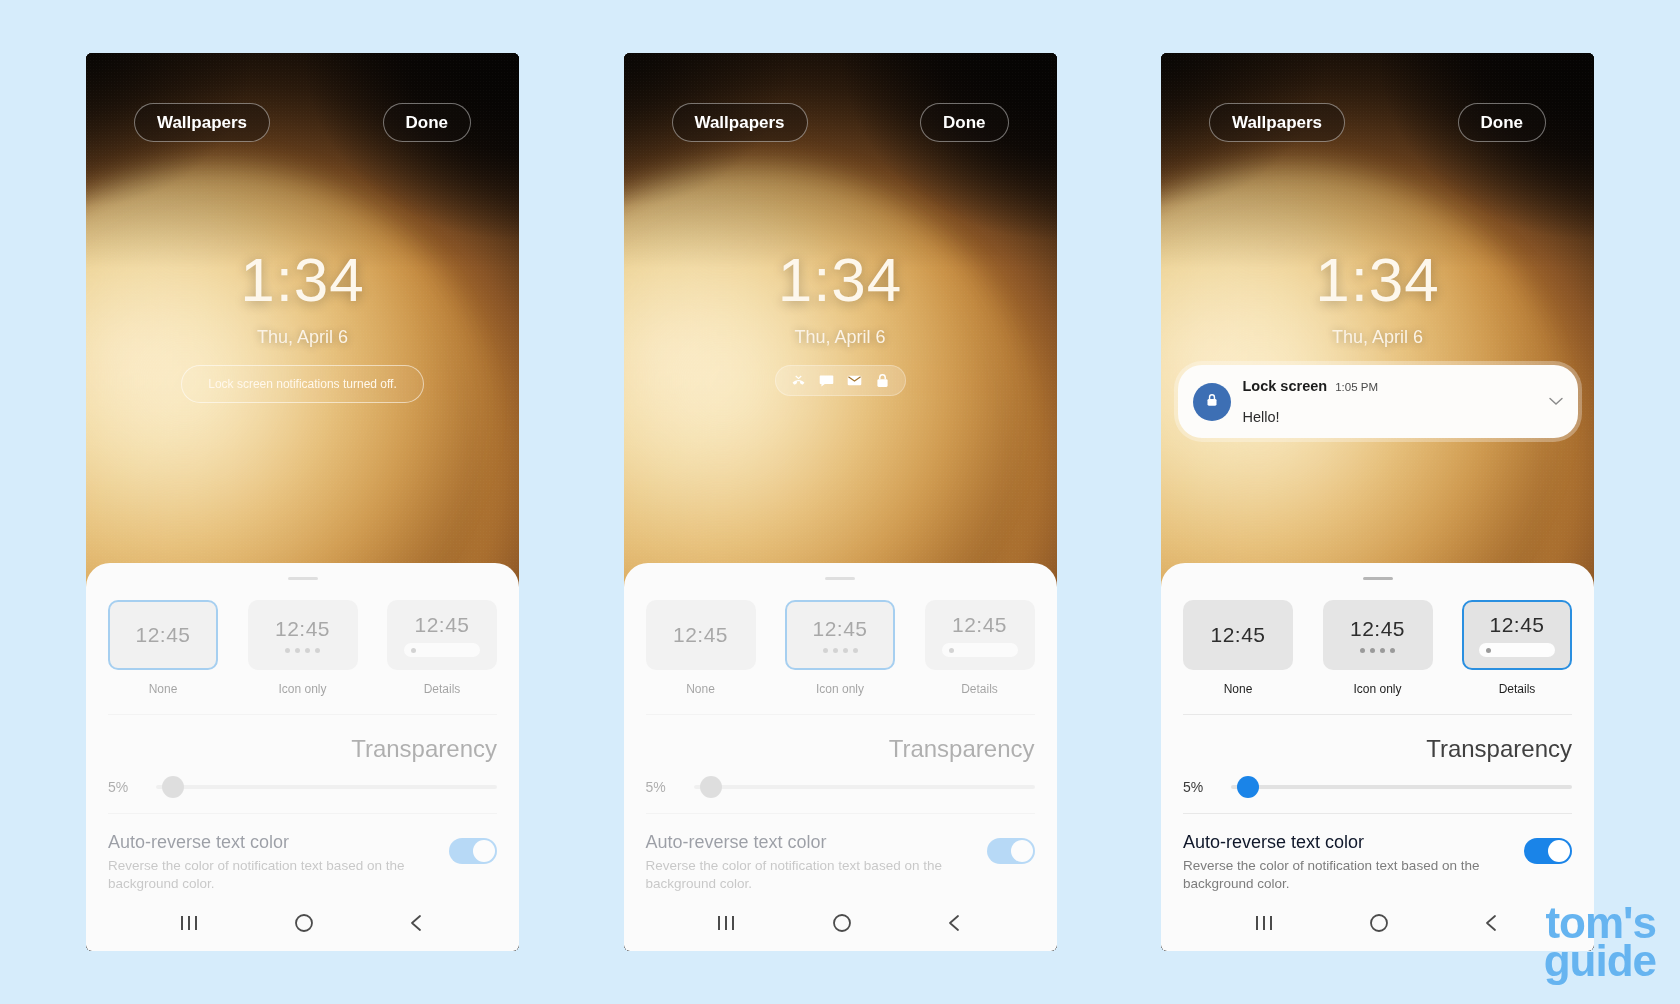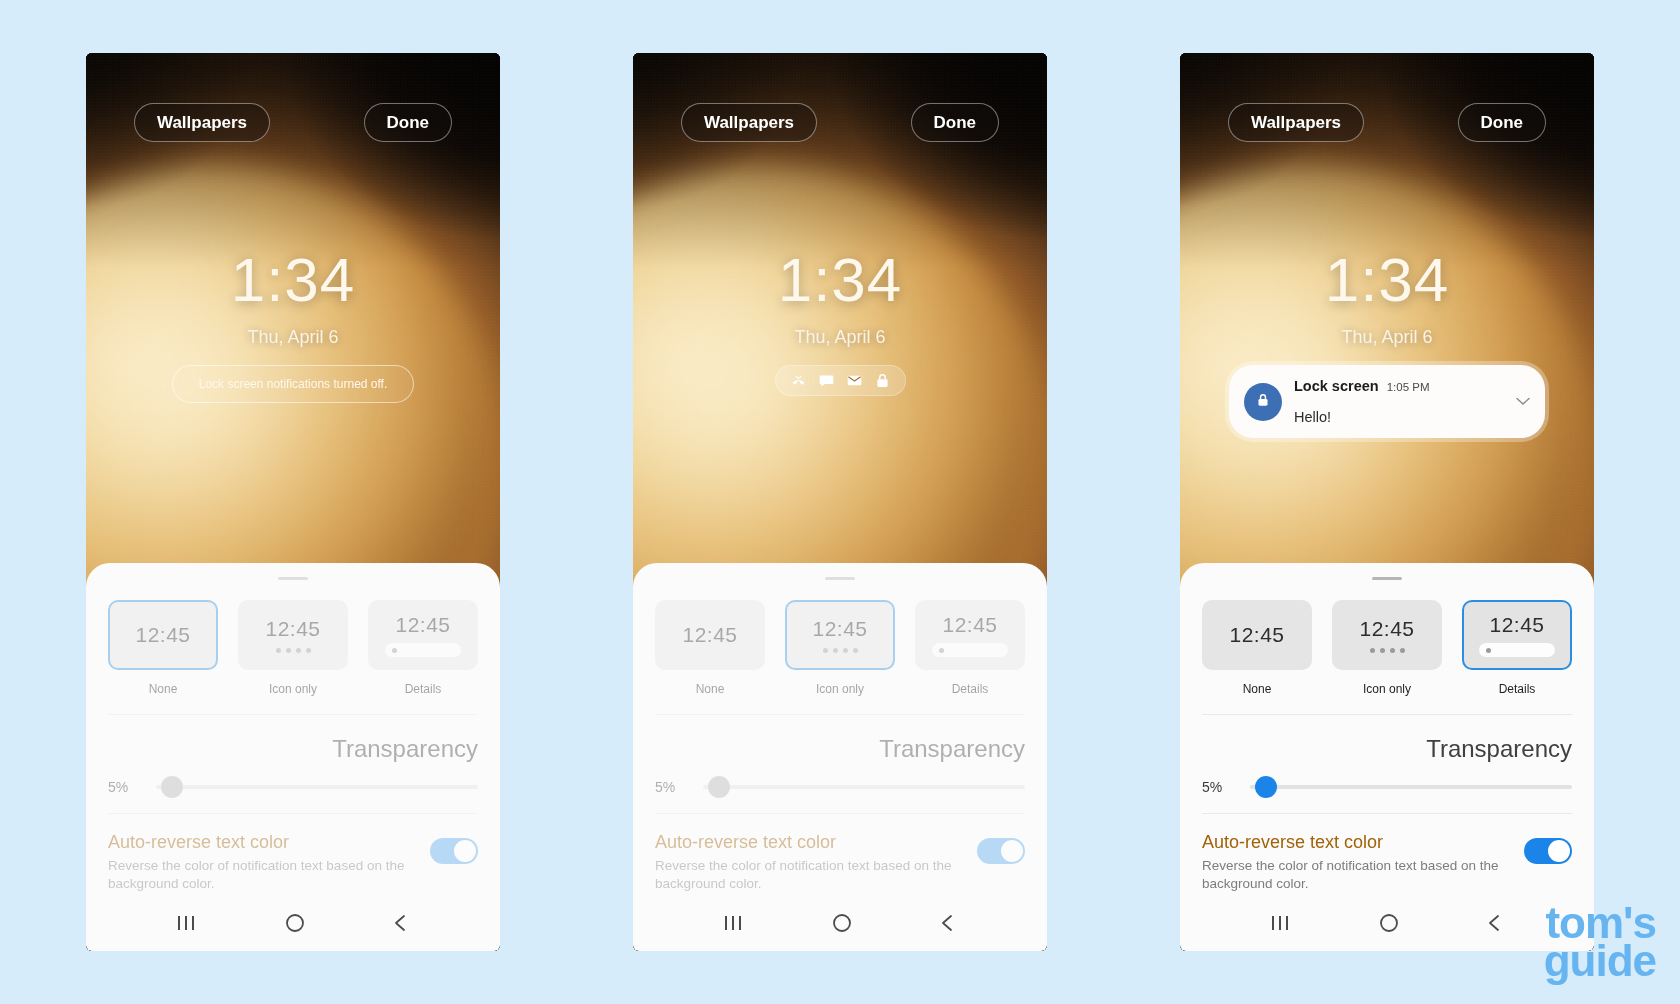--- a/index.html
+++ b/index.html
@@ -18,20 +18,21 @@
     padding:0 86px;
     box-sizing:border-box;
   }
   .phone{
     position:relative;
     width:414px;height:898px;
     border-radius:6px;
     overflow:hidden;
     background:#0a0806;
     flex:0 0 auto;
+    padding-left:19px;
   }
   
   .wall{position:absolute;inset:0;overflow:hidden;background:#0b0908;}
   .wall .base{
     position:absolute;inset:0;
     background:
       radial-gradient(circle at 34% 46%, #f0d9a6 0%, #e8c07e 14%, #d79a4d 30%, #b87a33 44%, #8a5526 56%, #4a2d15 68%, #1a1008 80%, #0b0806 100%);
   }
   .wall .sphere{
     position:absolute;
@@ -116,21 +117,21 @@
   }
   .icon-pill{
     display:flex;align-items:center;gap:11px;
     background:rgba(255,255,255,.20);
     border:1px solid rgba(255,255,255,.28);
     border-radius:16px;
     padding:6px 14px;
   }
   .icon-pill svg{display:block;}
   .notif-card{
-    width:316px;
+    width:400px;
     background:#fdfcfa;
     border-radius:24px;
     padding:13px 15px;
     display:flex;align-items:center;gap:12px;
     box-shadow:0 0 0 4px rgba(255,255,255,.30);
     box-sizing:border-box;
   }
   .notif-av{
     width:38px;height:38px;border-radius:50%;
     background:#3d6fb4;
@@ -208,21 +209,21 @@
     transform:translate(-50%,-50%);
     width:22px;height:22px;border-radius:50%;
     background:#b5b5b5;
   }
   .sheet.active .thumb{background:#1a84e8;}
   .row{
     display:flex;align-items:flex-start;gap:14px;
     padding:18px 22px 0;
   }
   .row-txt{flex:1;}
-  .row-title{font-size:18px;color:#a16207;}
+  .row-title{font-size:18px;color:#0f172a;}
   .row-sub{font-size:13.5px;color:#7d7d7d;line-height:1.35;margin-top:4px;}
   .toggle{
     width:48px;height:26px;border-radius:13px;
     background:#54a8f0;position:relative;flex:0 0 auto;margin-top:6px;
   }
   .sheet.active .toggle{background:#1a84e8;}
   .toggle::after{
     content:"";position:absolute;top:2px;right:2px;
     width:22px;height:22px;border-radius:50%;background:#fff;
   }

